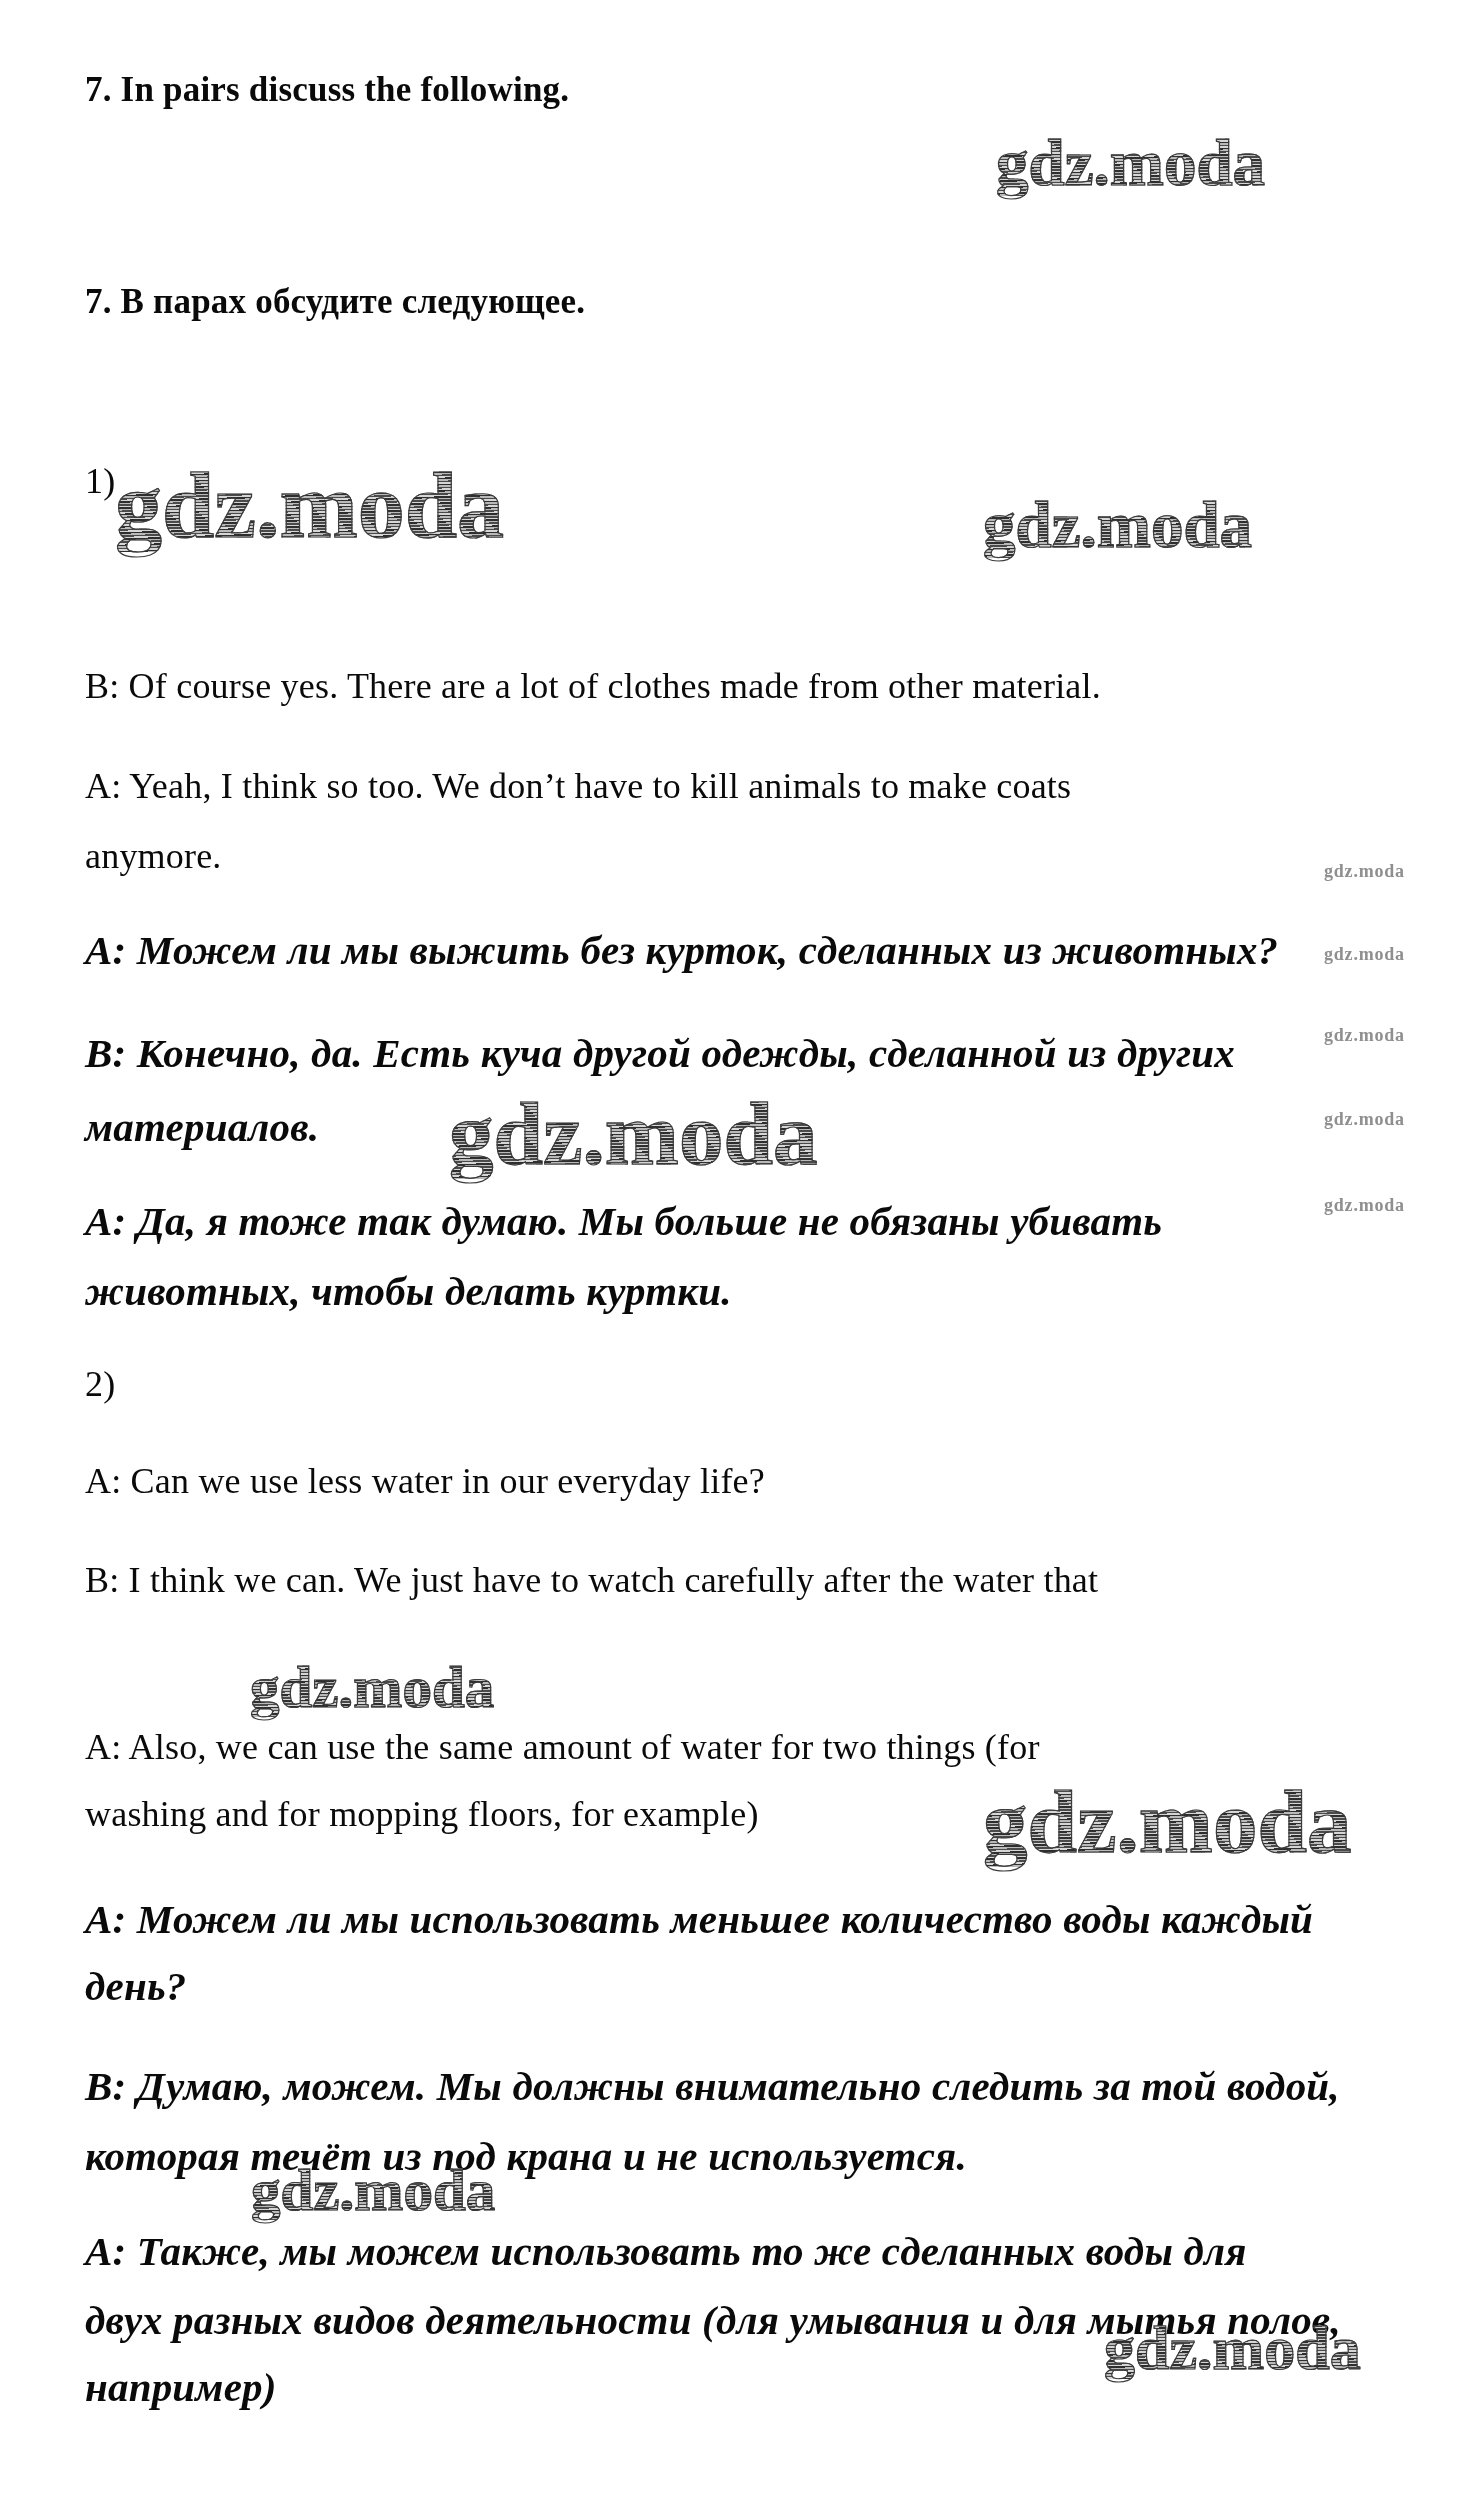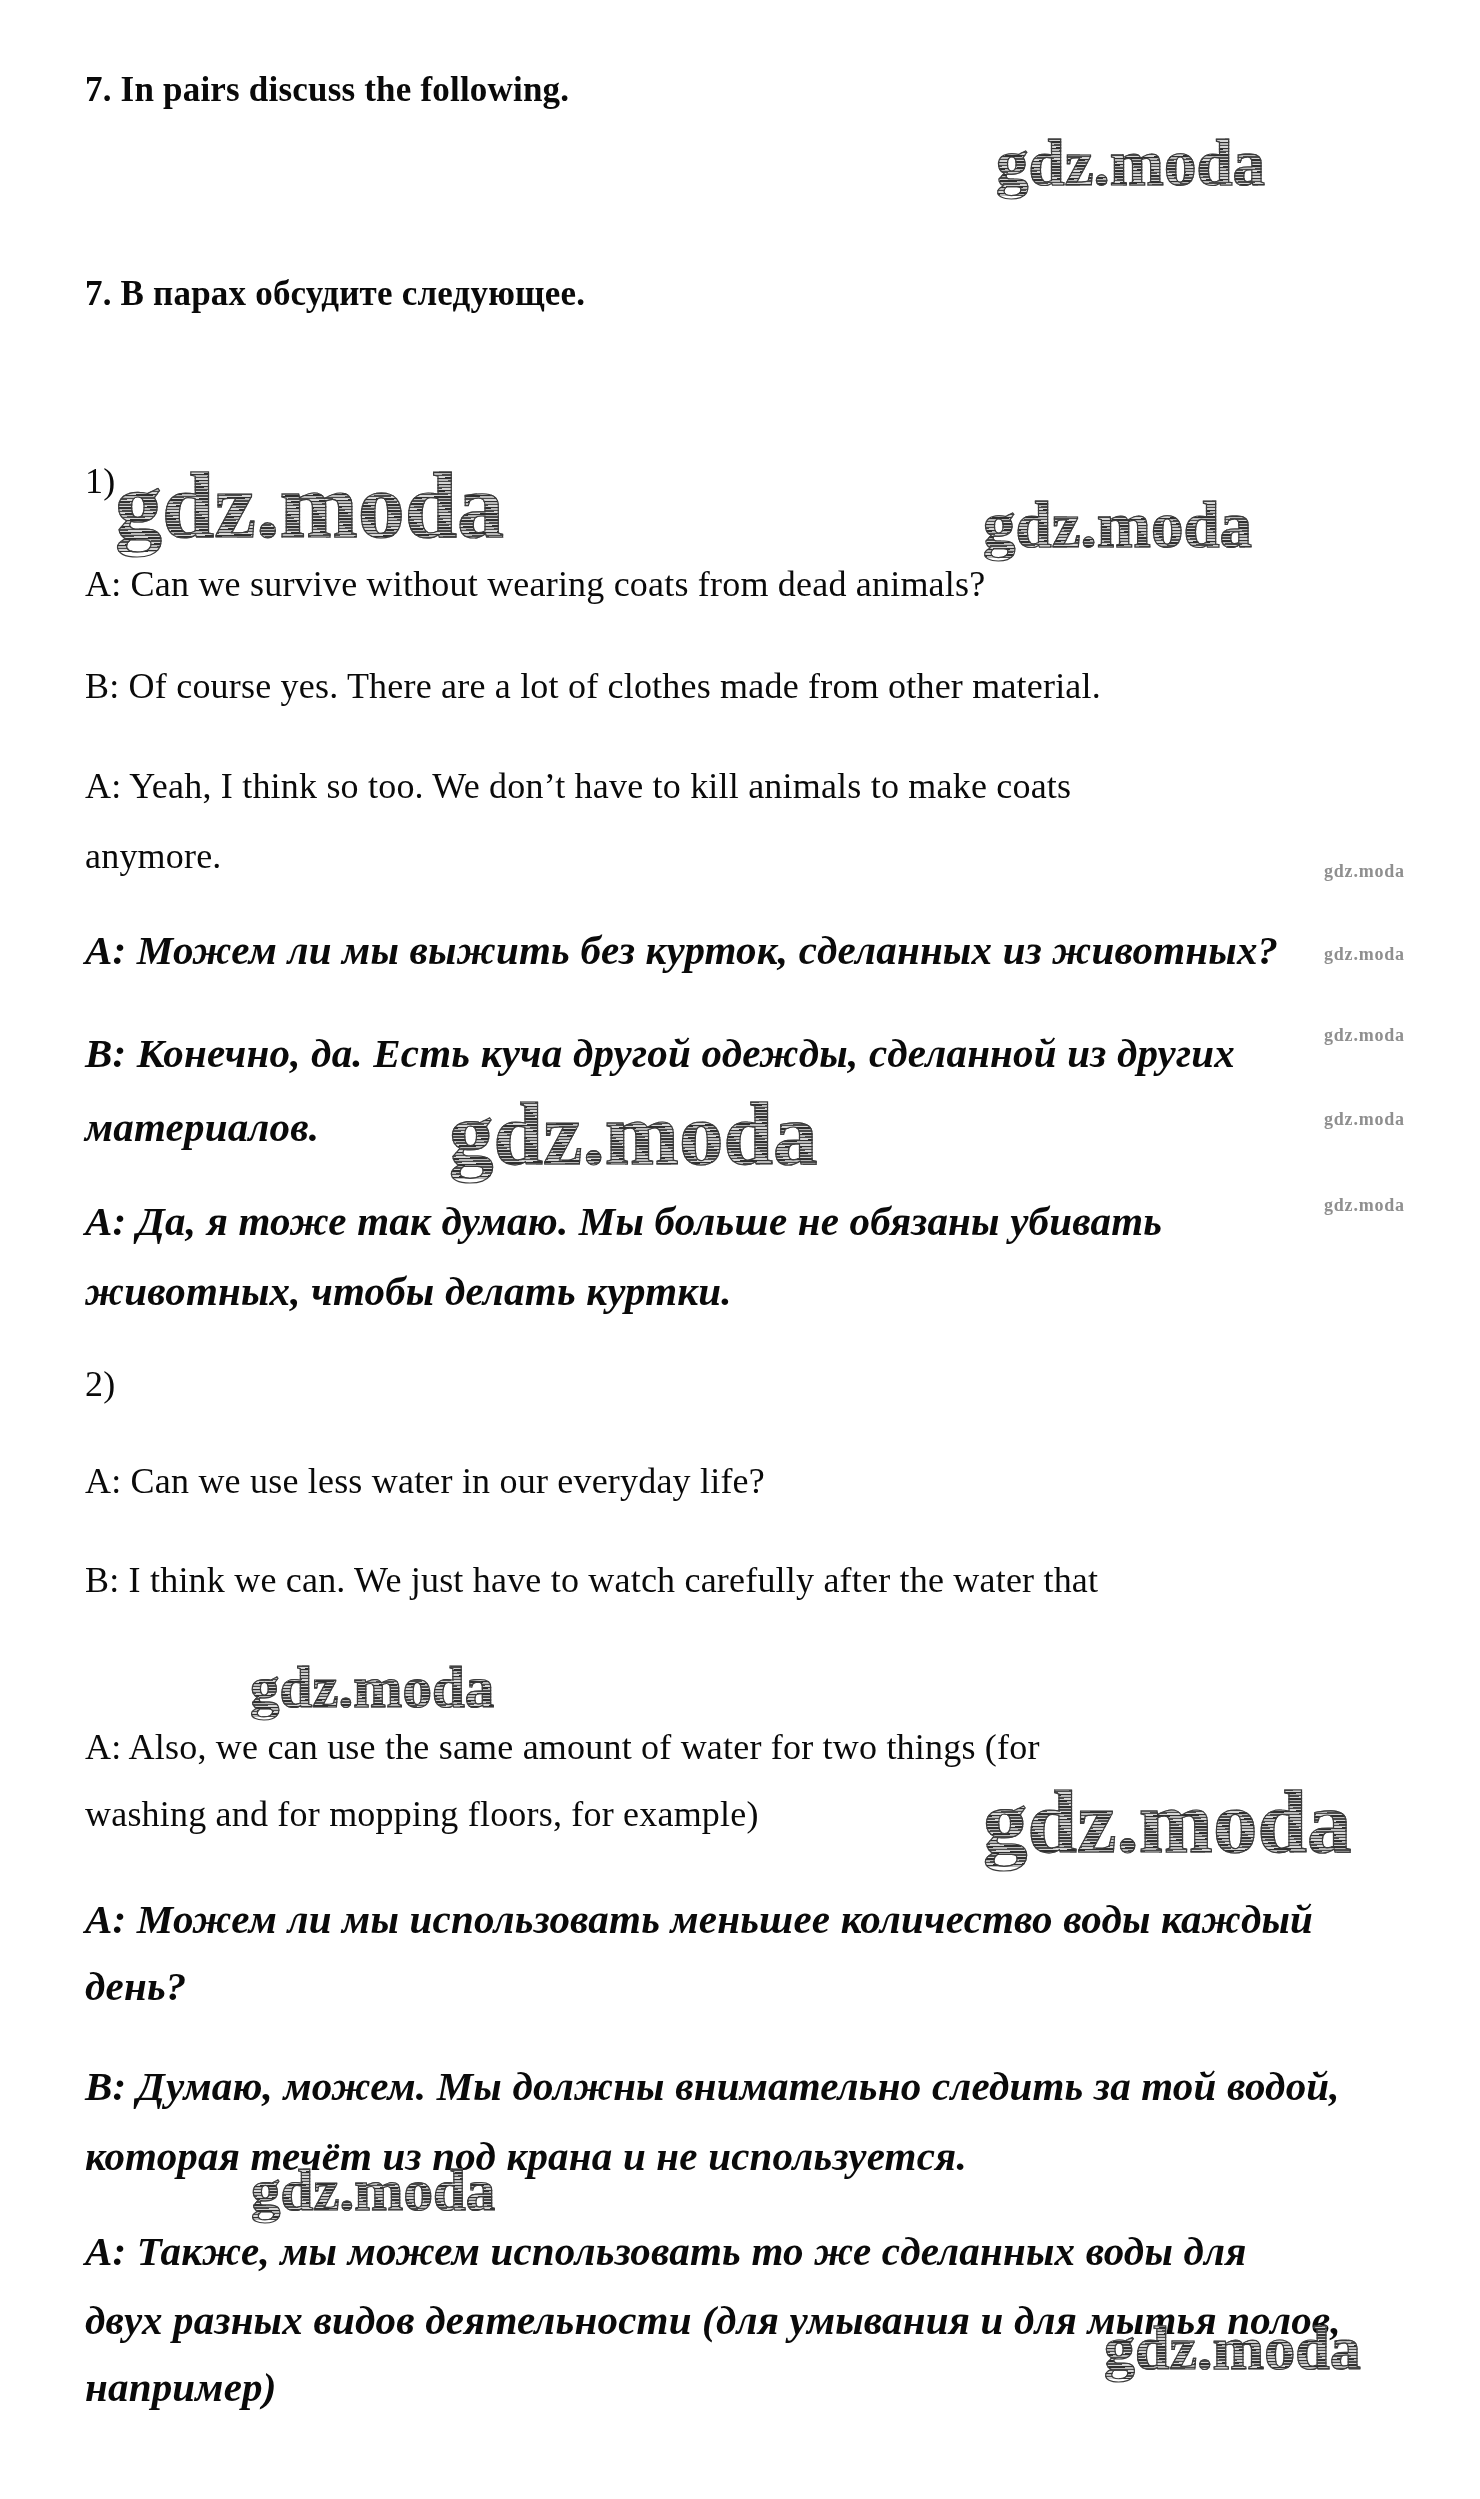--- a/index.html
+++ b/index.html
@@ -52,24 +52,23 @@
     color: #8f8f8f;
     letter-spacing: 0.8px;
   }
 </style>
 </head>
 <body>
 
 <div class="page">
 
   <div class="line head" style="top:72px">7. In pairs discuss the following.</div>
-  <div class="line head" style="top:276px">7. В парах обсудите следующее.</div>
+  <div class="line head" style="top:284px">7. В парах обсудите следующее.</div>
 
   <div class="line num" style="top:463px">1)</div>
-  <div class="line en" style="top:566px">A: Can we survive without wearing coats from dead animals?</div>
   <div class="line en" style="top:668px">B: Of course yes. There are a lot of clothes made from other material.</div>
   <div class="line en" style="top:768px">A: Yeah, I think so too. We don’t have to kill animals to make coats</div>
   <div class="line en" style="top:838px">anymore.</div>
   <div class="line ru" style="top:930px">A: Можем ли мы выжить без курток, сделанных из животных?</div>
   <div class="line ru" style="top:1033px">B: Конечно, да. Есть куча другой одежды, сделанной из других</div>
   <div class="line ru" style="top:1107px">материалов.</div>
   <div class="line ru" style="top:1201px">A: Да, я тоже так думаю. Мы больше не обязаны убивать</div>
   <div class="line ru" style="top:1271px">животных, чтобы делать куртки.</div>
 
   <div class="line num" style="top:1366px">2)</div>

